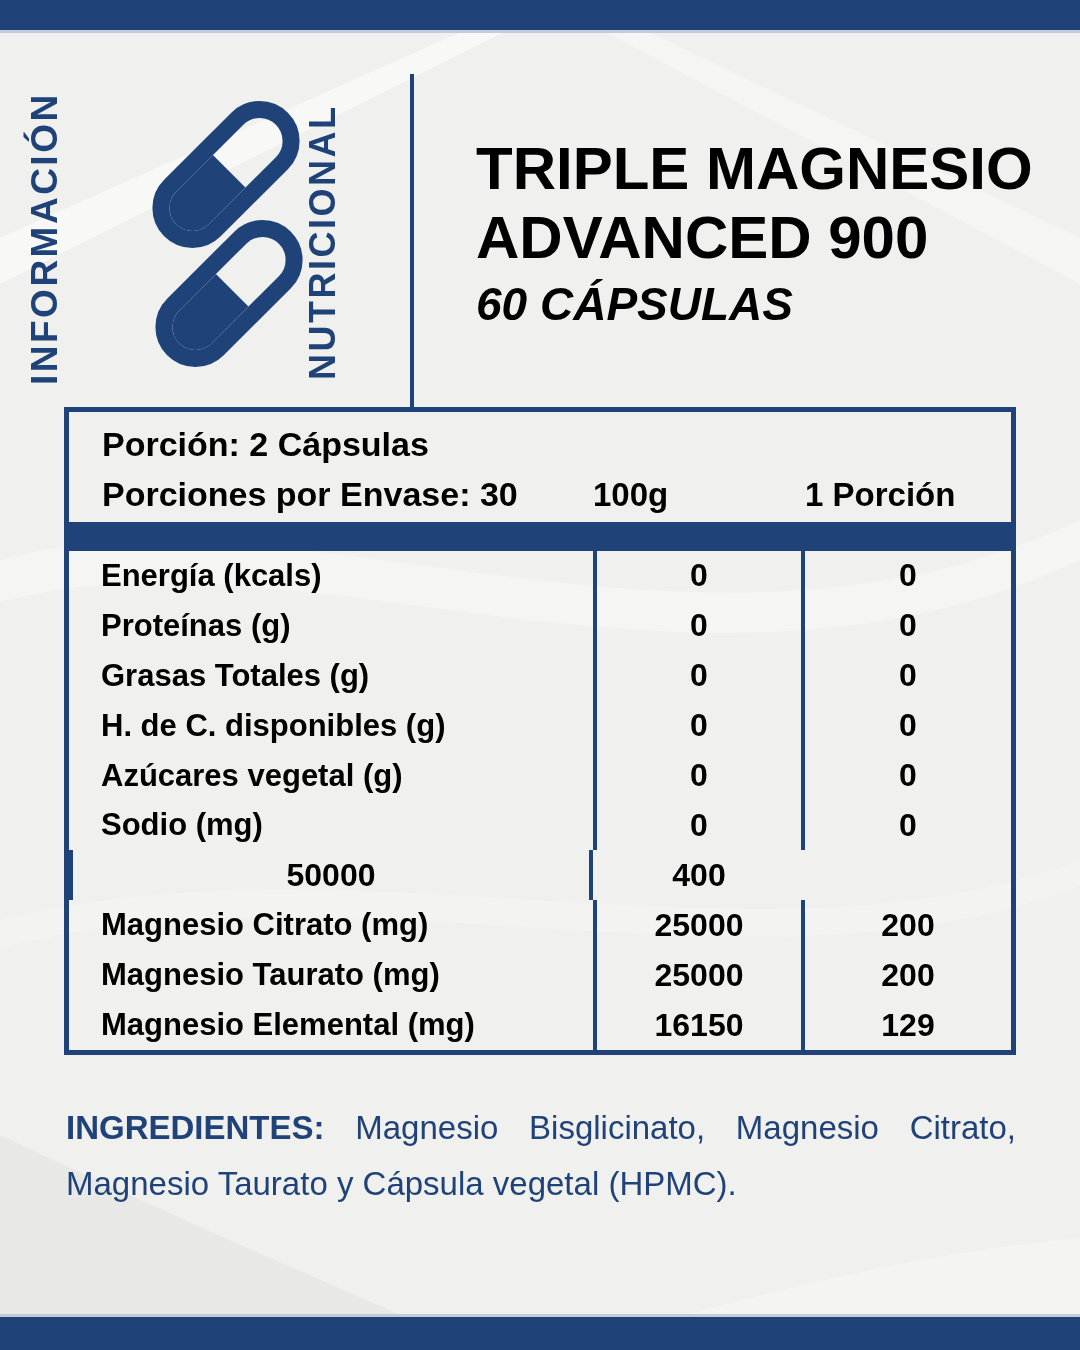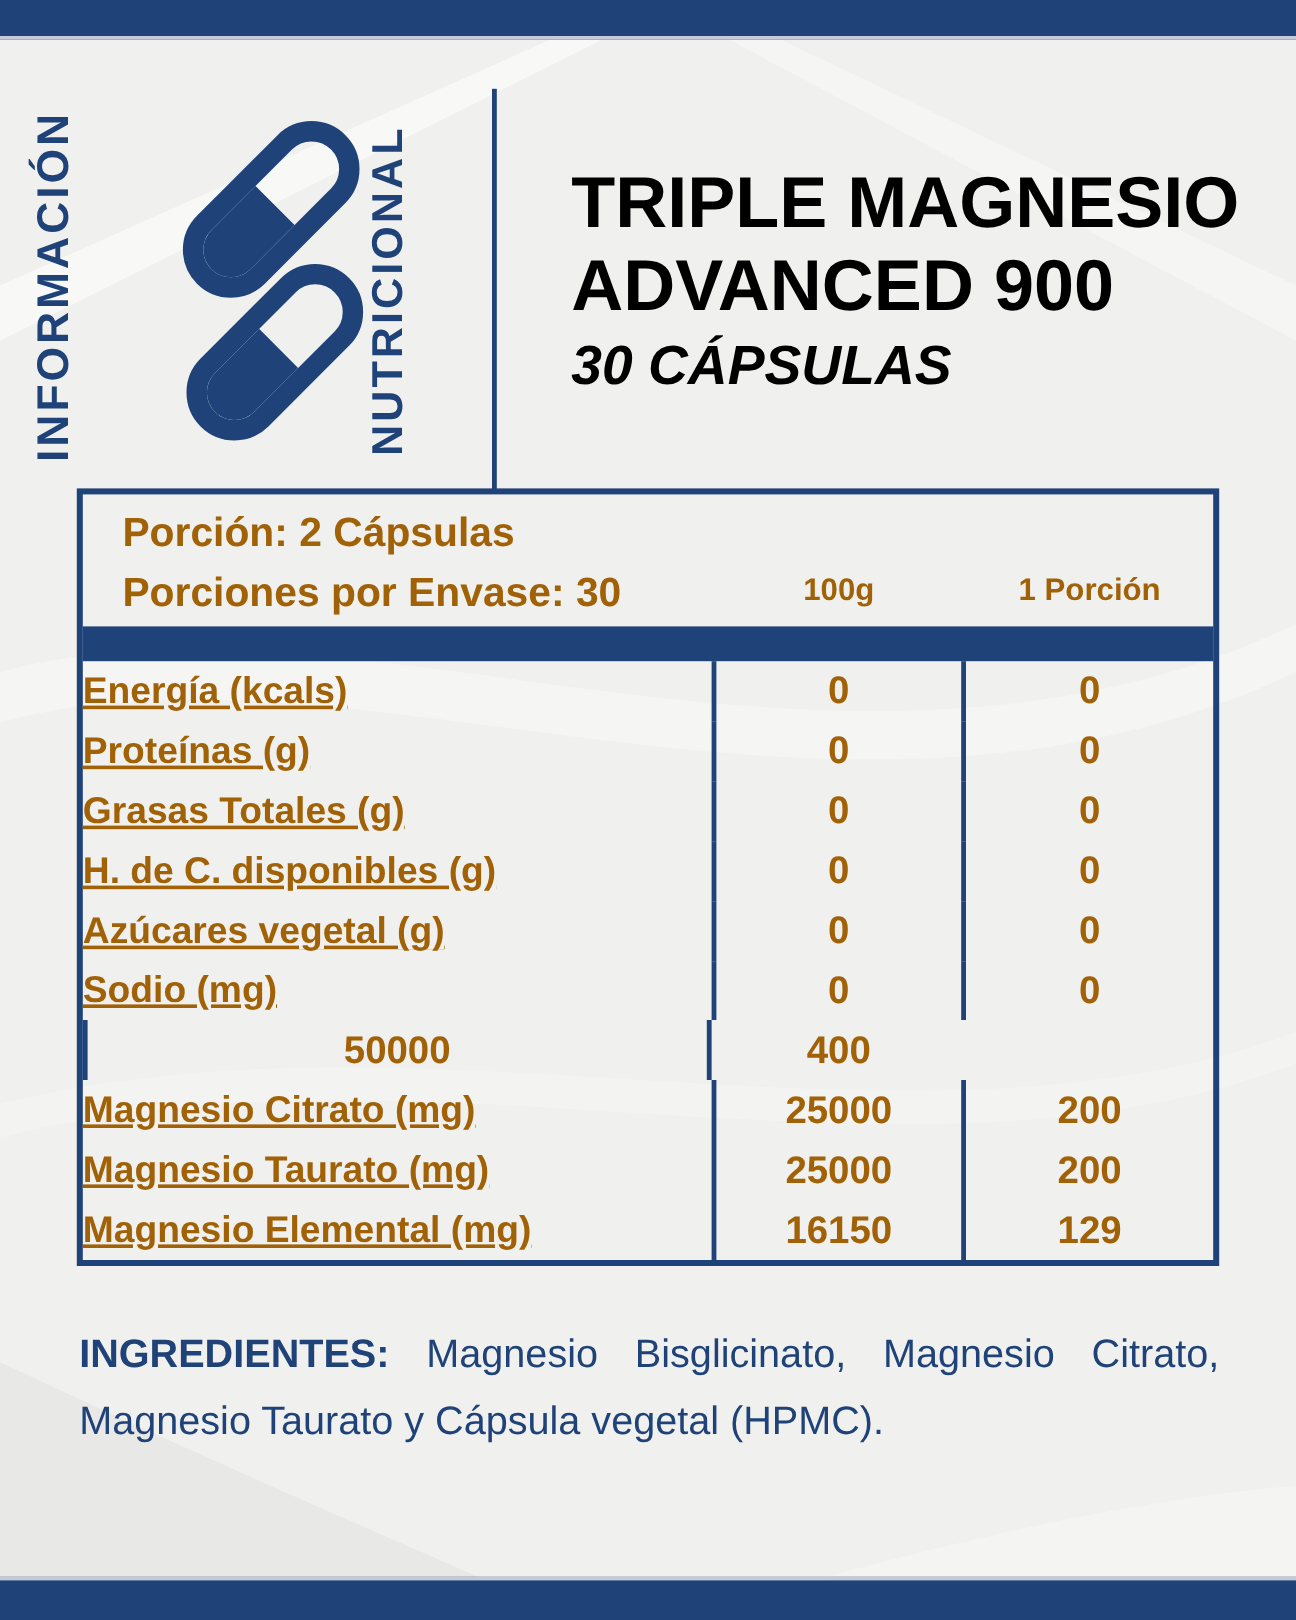--- a/index.html
+++ b/index.html
@@ -50,33 +50,33 @@
   .title-block{position:absolute;left:476px;top:134px;z-index:3;color:#000000;}
   .title{font-size:60px;font-weight:bold;line-height:69px;letter-spacing:0px;white-space:nowrap;}
   .subtitle{font-size:46px;font-weight:bold;font-style:italic;line-height:56px;margin-top:4px;white-space:nowrap;}
 
   
   .ntable{
     position:absolute;left:64px;top:407px;z-index:3;
     width:952px;height:648px;box-sizing:border-box;
     border:5px solid #1f4378;
     display:flex;flex-direction:column;
-    color:#a16207;
+    color:#000000;
   }
   .t-header{position:relative;height:110px;flex:0 0 auto;font-weight:bold;}
   .serving{position:absolute;left:33px;top:13px;font-size:34px;white-space:nowrap;}
   .servings{position:absolute;left:33px;top:63px;font-size:34px;white-space:nowrap;}
-  .colhead{position:absolute;top:64px;font-size:26px;text-align:center;white-space:nowrap;}
+  .colhead{position:absolute;top:64px;font-size:33px;white-space:nowrap;}
   .ch1{left:524px;width:212px;}
   .ch2{left:736px;width:206px;}
   .t-band{height:29px;flex:0 0 auto;background:#1f4378;}
   .t-body{flex:1 1 auto;display:flex;flex-direction:column;}
   .row{flex:1;display:grid;grid-template-columns:524px 212px 206px;}
   .cell{display:flex;align-items:center;font-weight:bold;font-size:31px;white-space:nowrap;}
-  .cell.label{text-decoration:underline;}
+  .cell.label{padding-left:32px;}
   .cell.val{justify-content:center;font-size:32px;}
   .cell.mid{border-left:4px solid #1f4378;border-right:4px solid #1f4378;}
 
   
   .ingredients{
     position:absolute;left:66px;top:1100px;width:950px;z-index:3;
     margin:0;color:#1f4378;
     font-size:33px;line-height:56px;
     text-align:justify;
   }
@@ -107,21 +107,21 @@
     <div class="fill"></div>
   </div>
 
   <div class="vert vert-right">NUTRICIONAL</div>
 
   <div class="vline"></div>
 
   <div class="title-block">
     <div class="title">TRIPLE MAGNESIO</div>
     <div class="title">ADVANCED 900</div>
-    <div class="subtitle">30 CÁPSULAS</div>
+    <div class="subtitle">60 CÁPSULAS</div>
   </div>
 
   <section class="ntable">
     <div class="t-header">
       <div class="serving">Porción: 2 Cápsulas</div>
       <div class="servings">Porciones por Envase: 30</div>
       <div class="colhead ch1">100g</div>
       <div class="colhead ch2">1 Porción</div>
     </div>
 

